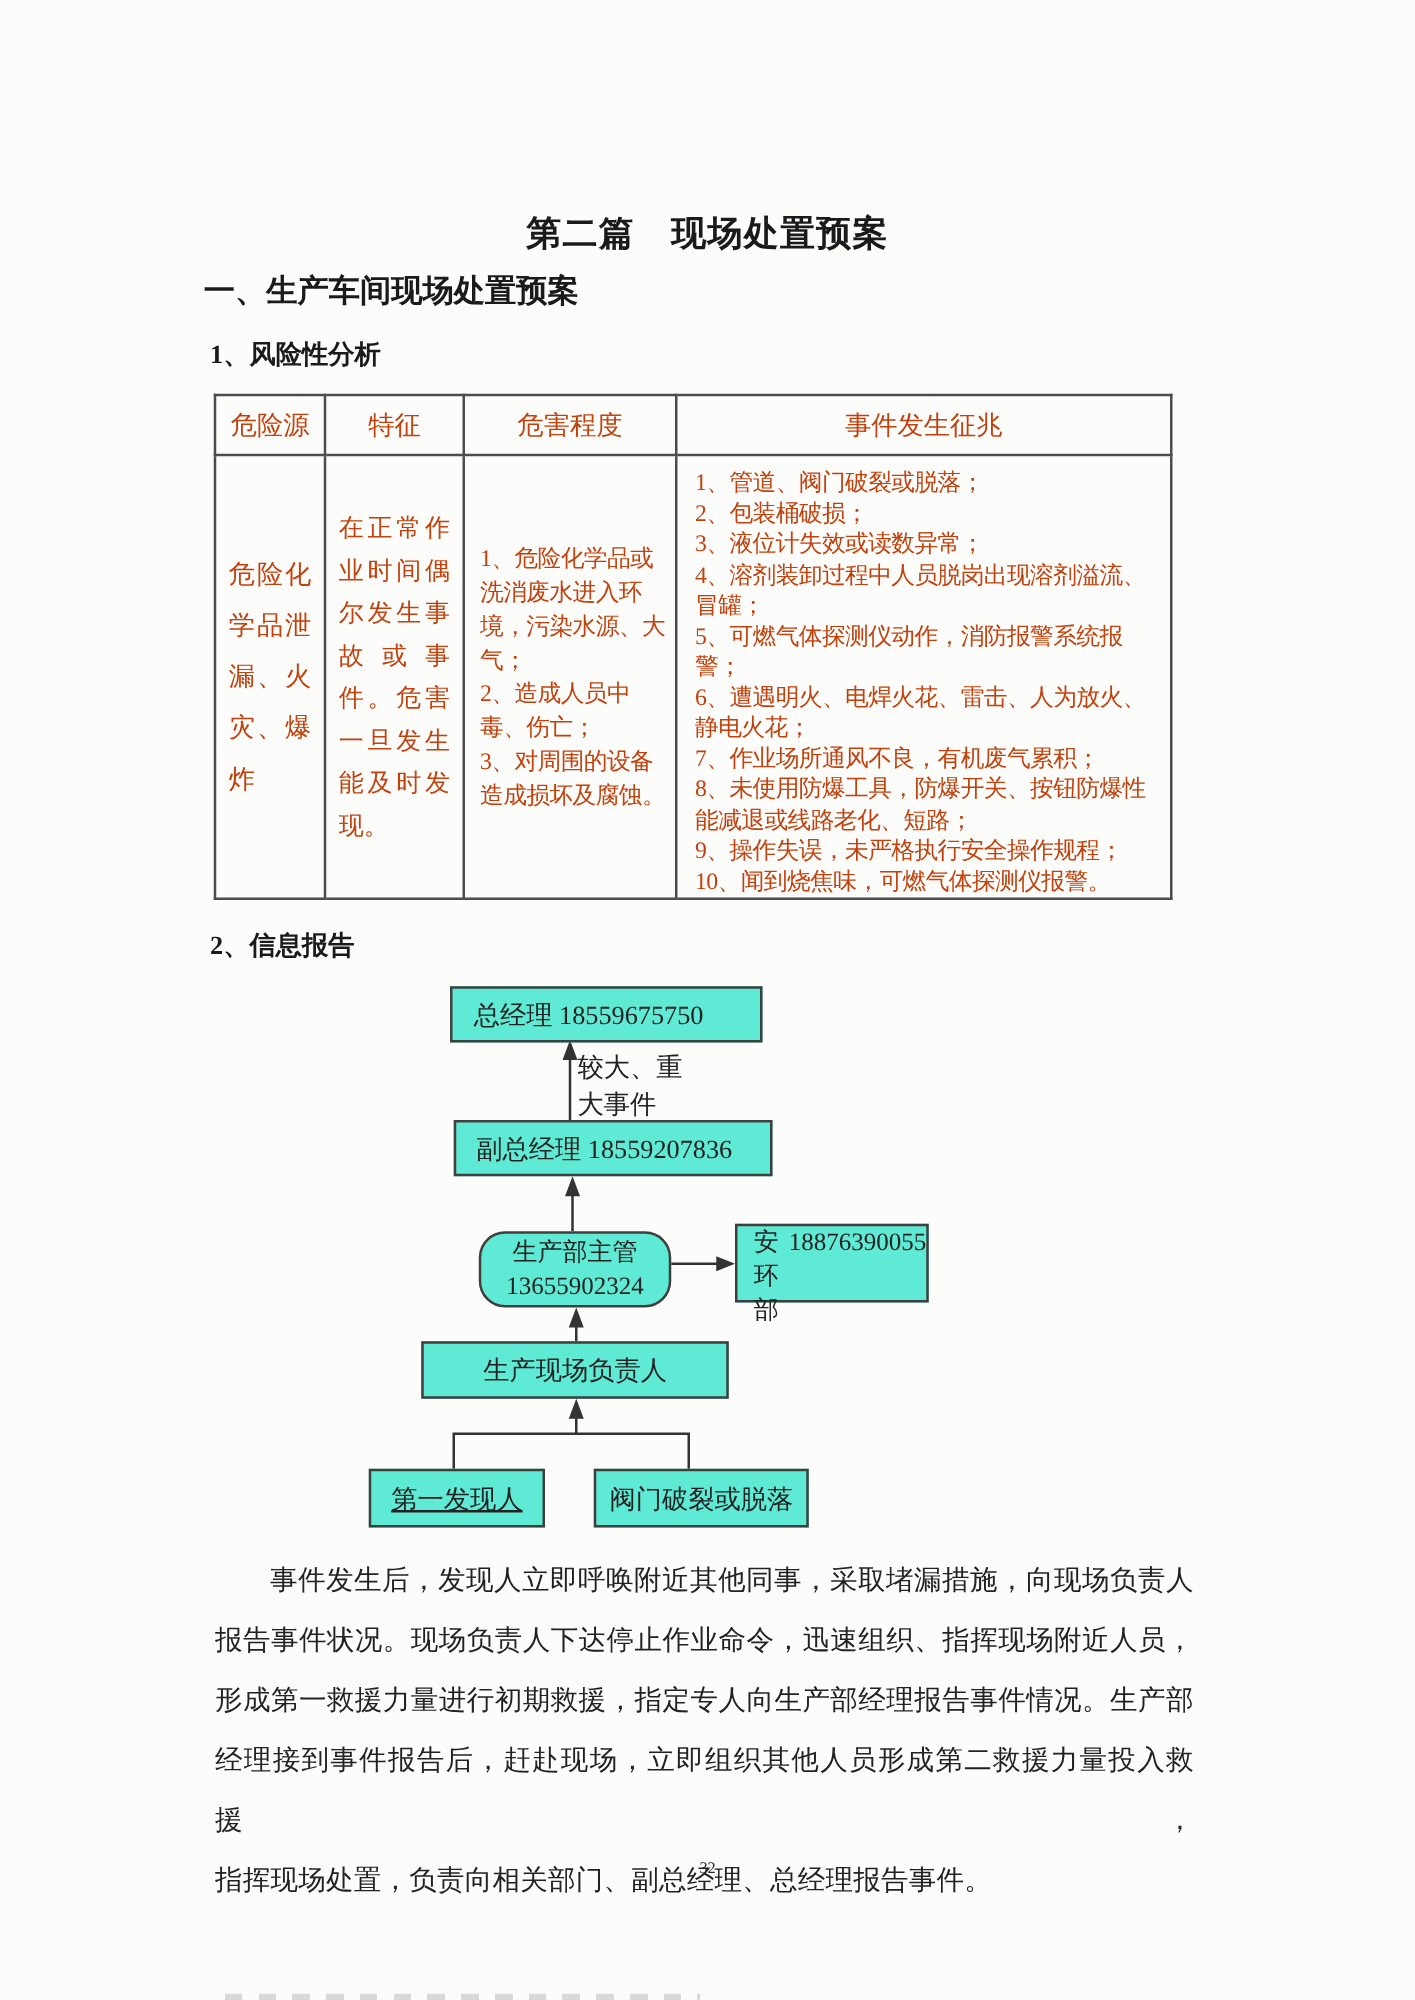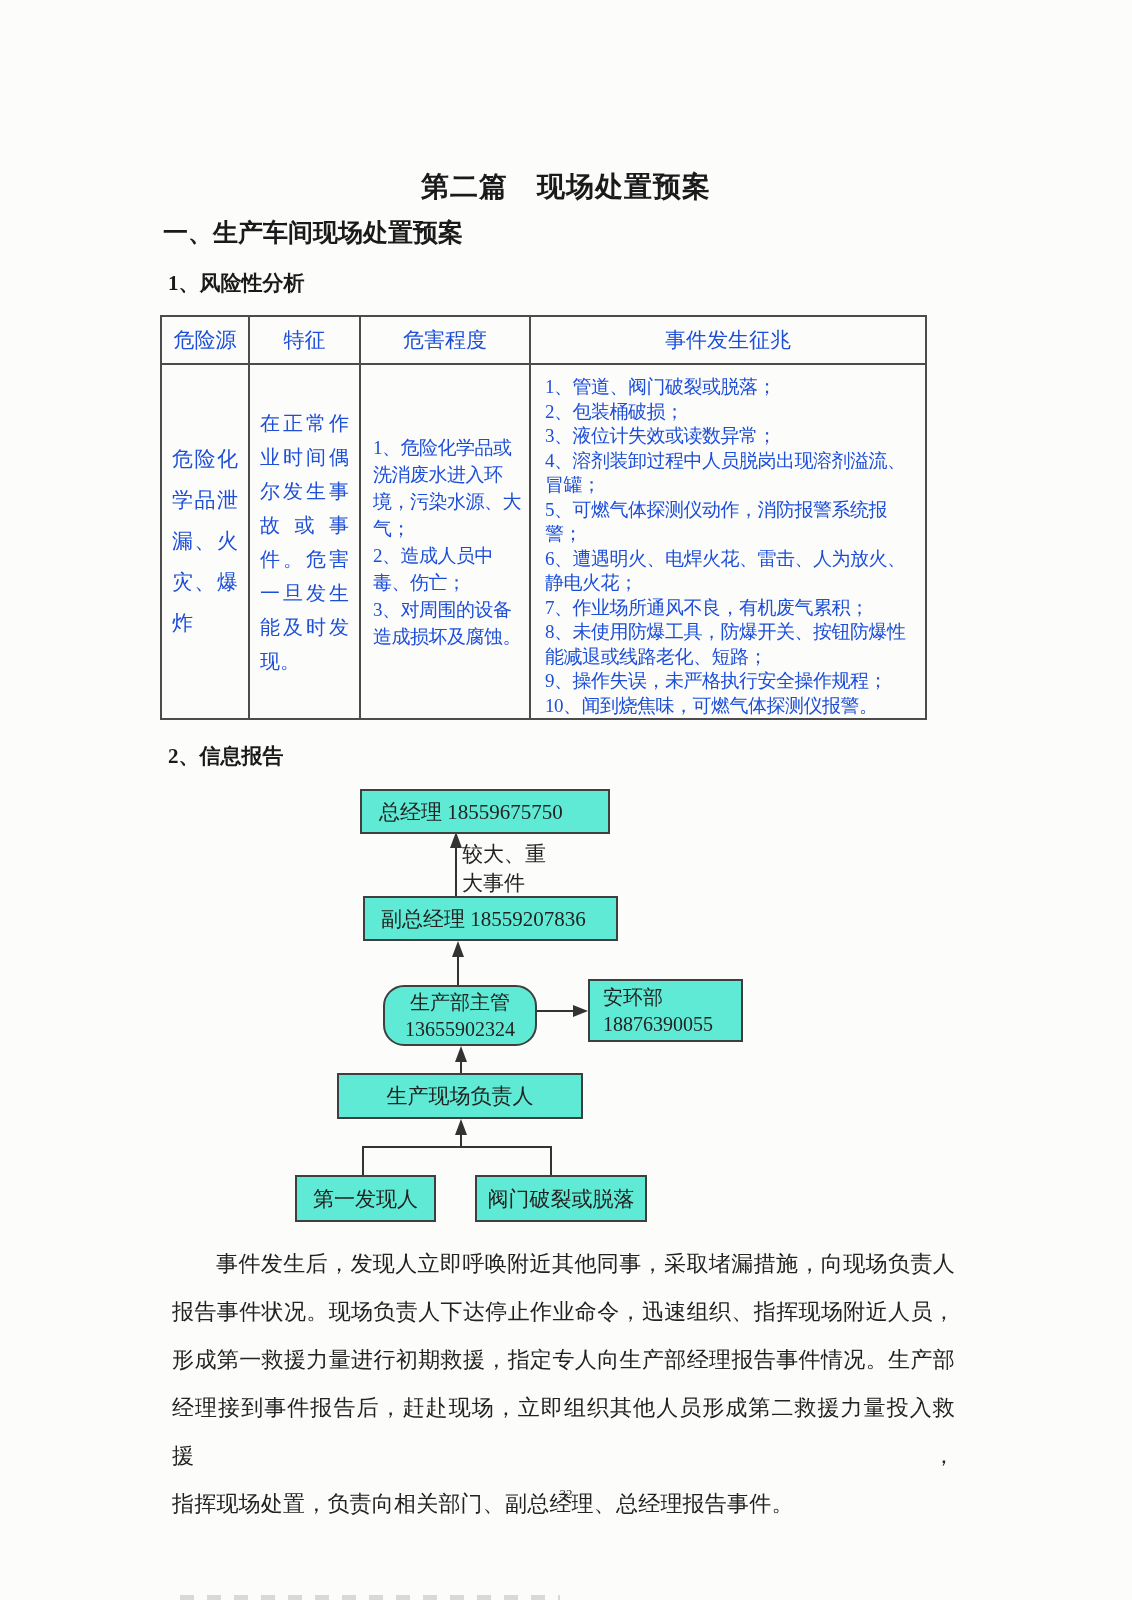--- a/index.html
+++ b/index.html
@@ -37,25 +37,25 @@
     font-size: 21px;
     font-weight: bold;
     color: #1a1a1a;
   }
   .sub-risk   { top: 269px; }
   .sub-report { top: 742px; }
 
   
   table.risk-table {
     position: absolute;
-    left: 160px; top: 315px;
+    left: 171px; top: 315px;
     width: 765px;
     border-collapse: collapse;
     table-layout: fixed;
-    color: #1d4ed8;
+    color: #c2410c;
     border-radius: 18px;
   }
   table.risk-table col.c1 { width: 88px; }
   table.risk-table col.c2 { width: 111px; }
   table.risk-table col.c3 { width: 170px; }
   table.risk-table col.c4 { width: 396px; }
   table.risk-table th, table.risk-table td {
     border: 2px solid #4c4c4c;
   }
   table.risk-table th {
@@ -109,24 +109,24 @@
     font-size: 21px;
     color: #222;
     display: flex;
     align-items: center;
   }
   .fc-gm  { left: 80px;  top: 9px;   width: 250px; height: 45px; padding-left: 17px; }
   .fc-vgm { left: 83px;  top: 116px; width: 255px; height: 45px; padding-left: 16px; }
   .fc-pm  { left: 103px; top: 205px; width: 154px; height: 61px;
             flex-direction: column; justify-content: center; font-size: 20px; line-height: 27px; border-radius: 21px; }
   .fc-sh  { left: 308px; top: 199px; width: 155px; height: 63px;
-            flex-direction: column; justify-content: center; align-items: flex-start;
+            justify-content: center; align-items: flex-start;
             padding-left: 13px; font-size: 20px; line-height: 27px; }
   .fc-sm  { left: 57px;  top: 293px; width: 246px; height: 46px; justify-content: center; }
-  .fc-fd  { left: 15px;  top: 395px; width: 141px; height: 47px; justify-content: center; }
+  .fc-fd  { left: 15px;  top: 395px; width: 141px; height: 47px; justify-content: center; text-decoration: underline; }
   .fc-sp  { left: 195px; top: 395px; width: 172px; height: 47px; justify-content: center; }
   .fc-label {
     position: absolute;
     left: 182px; top: 60px;
     width: 96px;
     font-size: 21px;
     line-height: 29px;
     color: #222;
   }
 

